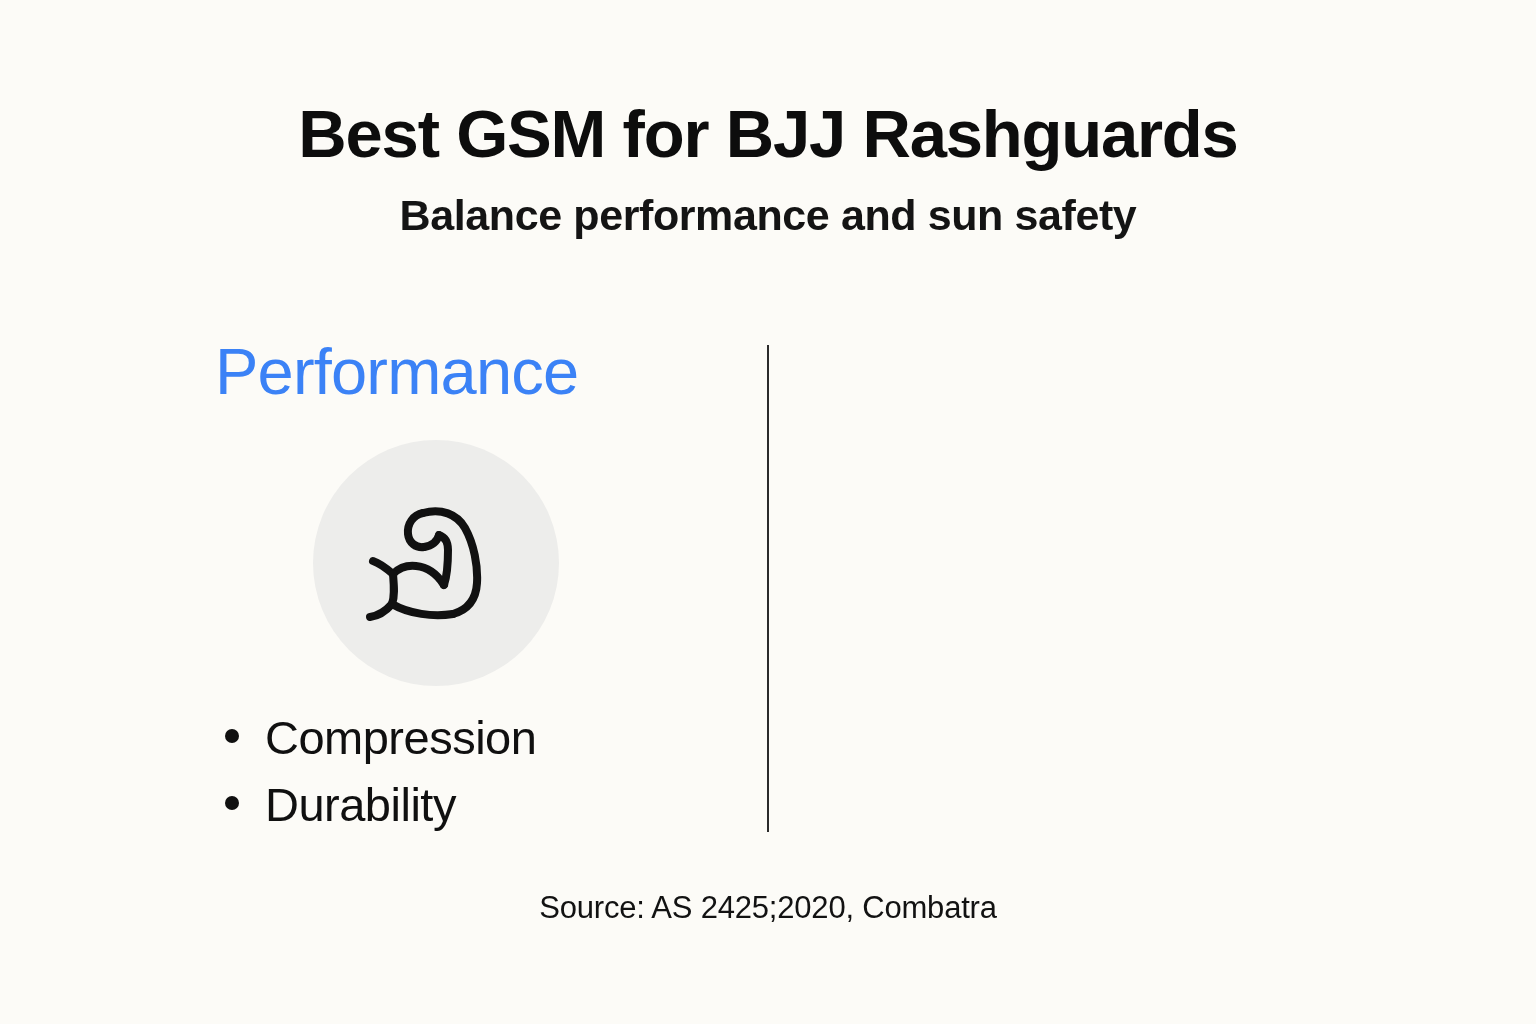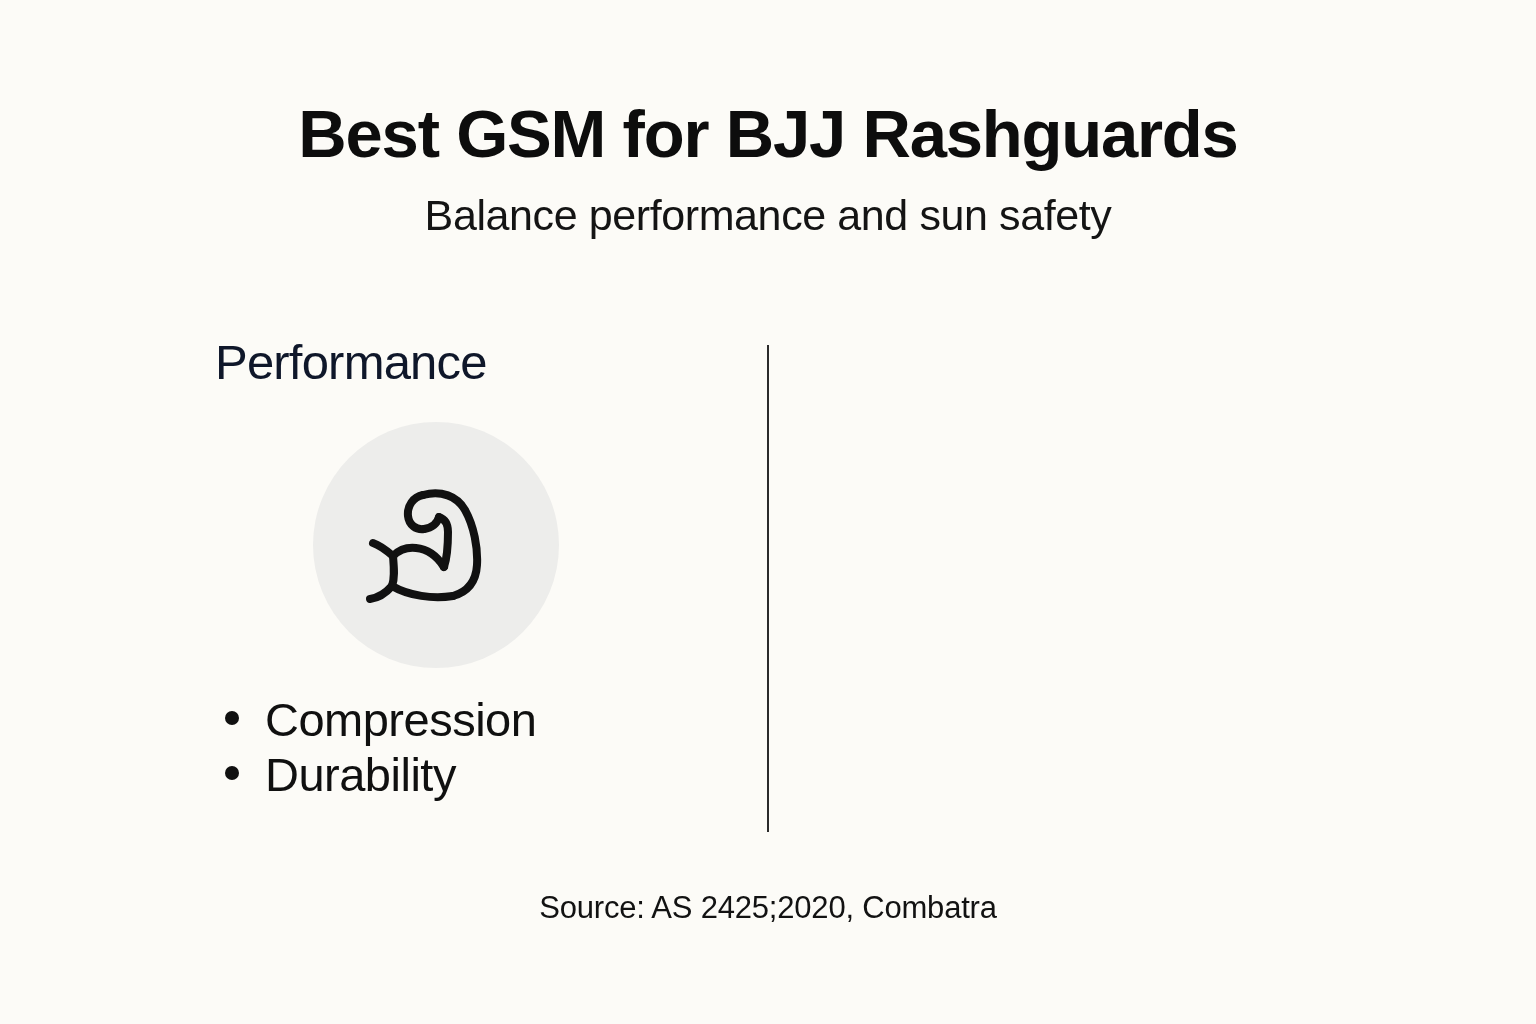--- a/index.html
+++ b/index.html
@@ -35,21 +35,21 @@
     font-size: 67px;
     font-weight: 700;
     letter-spacing: -1.2px;
     line-height: 1.08;
     color: #0D0D0D;
     margin: 0;
     text-align: center;
   }
   .subtitle {
     font-size: 43px;
-    font-weight: 400;
+    font-weight: 700;
     letter-spacing: -0.4px;
     line-height: 1.1;
     color: #141414;
     margin: 22px 0 0 0;
   }
 
   
   .divider {
     position: absolute;
     left: 767px;
@@ -72,25 +72,25 @@
     width: 768px;
     box-sizing: border-box;
     display: flex;
     flex-direction: column;
     align-items: flex-start;
   }
   .column.left  { padding-left: 215px; }
   .column.right { padding-left: 920px; }
 
   .col-heading {
-    font-size: 49px;
+    font-size: 65px;
     font-weight: 400;
     letter-spacing: -0.8px;
     line-height: 1.1;
-    color: #0f172a;
+    color: #3b82f6;
     margin: 0;
     white-space: nowrap;
   }
 
   
   .icon-badge {
     width: 246px;
     height: 246px;
     border-radius: 50%;
     background: #EDEDEB;
@@ -112,21 +112,21 @@
   .column.left  .bullets { margin-left: 10px; }
 
   .bullets li {
     display: flex;
     align-items: baseline;
     font-size: 47px;
     font-weight: 400;
     letter-spacing: -0.5px;
     line-height: 1.0;
     color: #101010;
-    margin-bottom: 8px;
+    margin-bottom: 20px;
     white-space: nowrap;
   }
   .bullets li:last-child { margin-bottom: 12px; }
 
   .bullet-dot {
     width: 14px;
     height: 14px;
     border-radius: 50%;
     background: #101010;
     flex: 0 0 auto;

